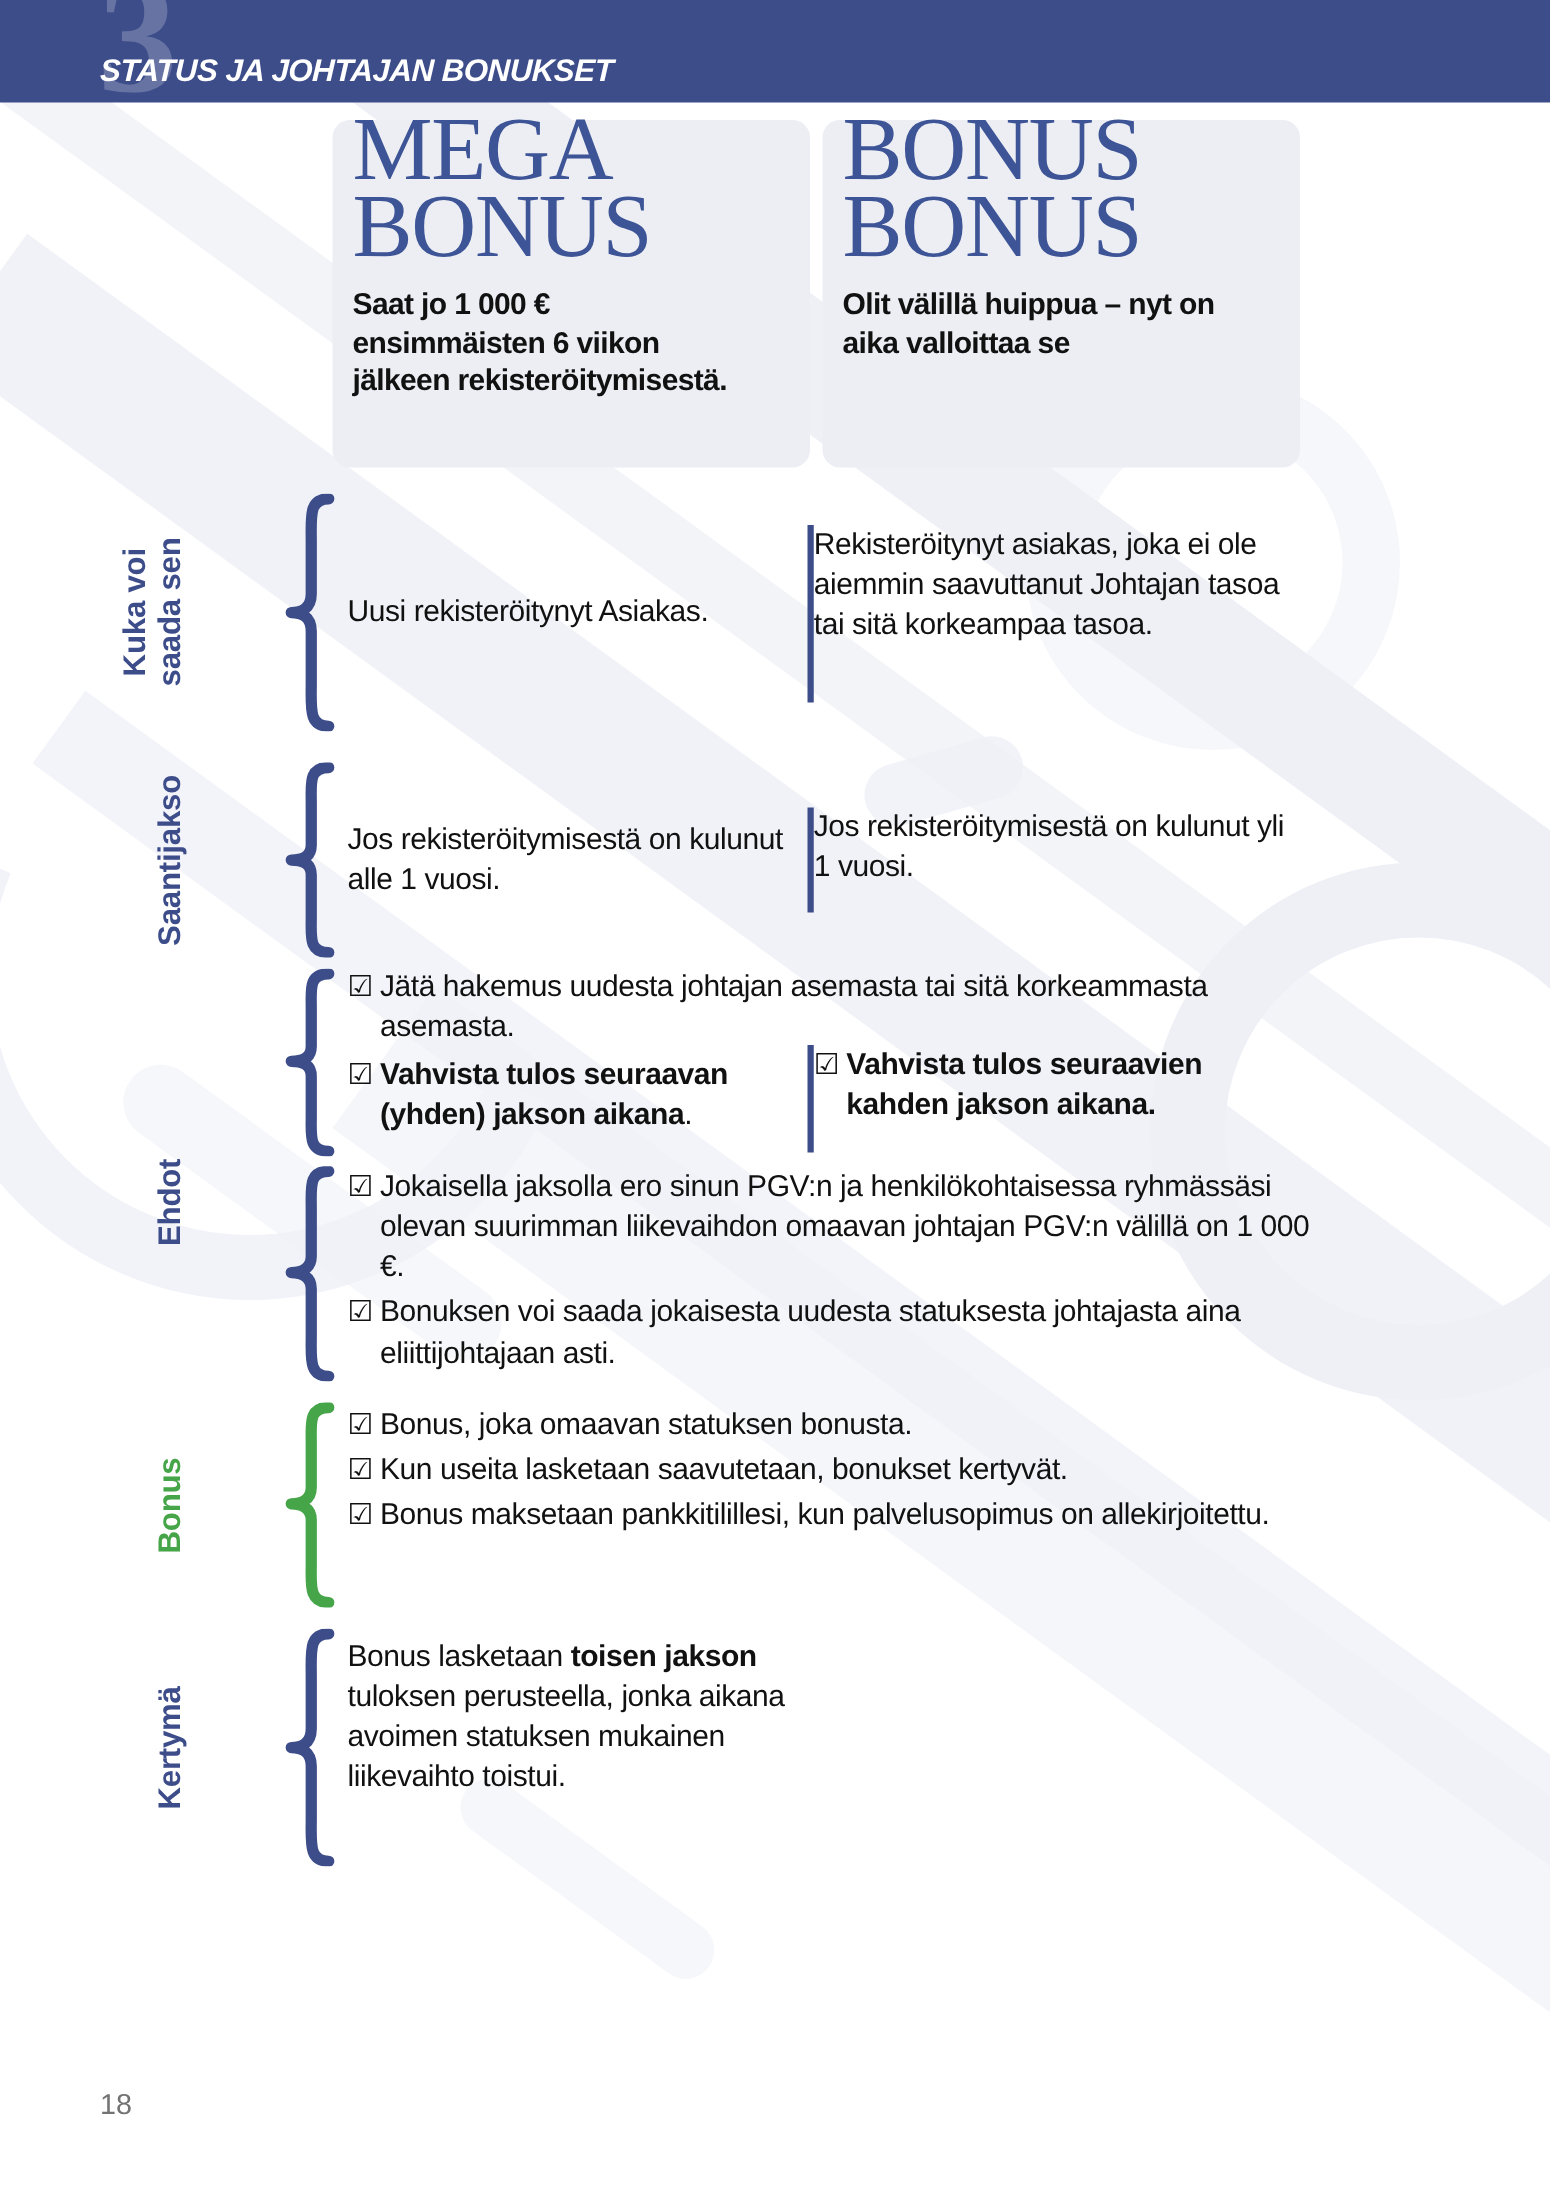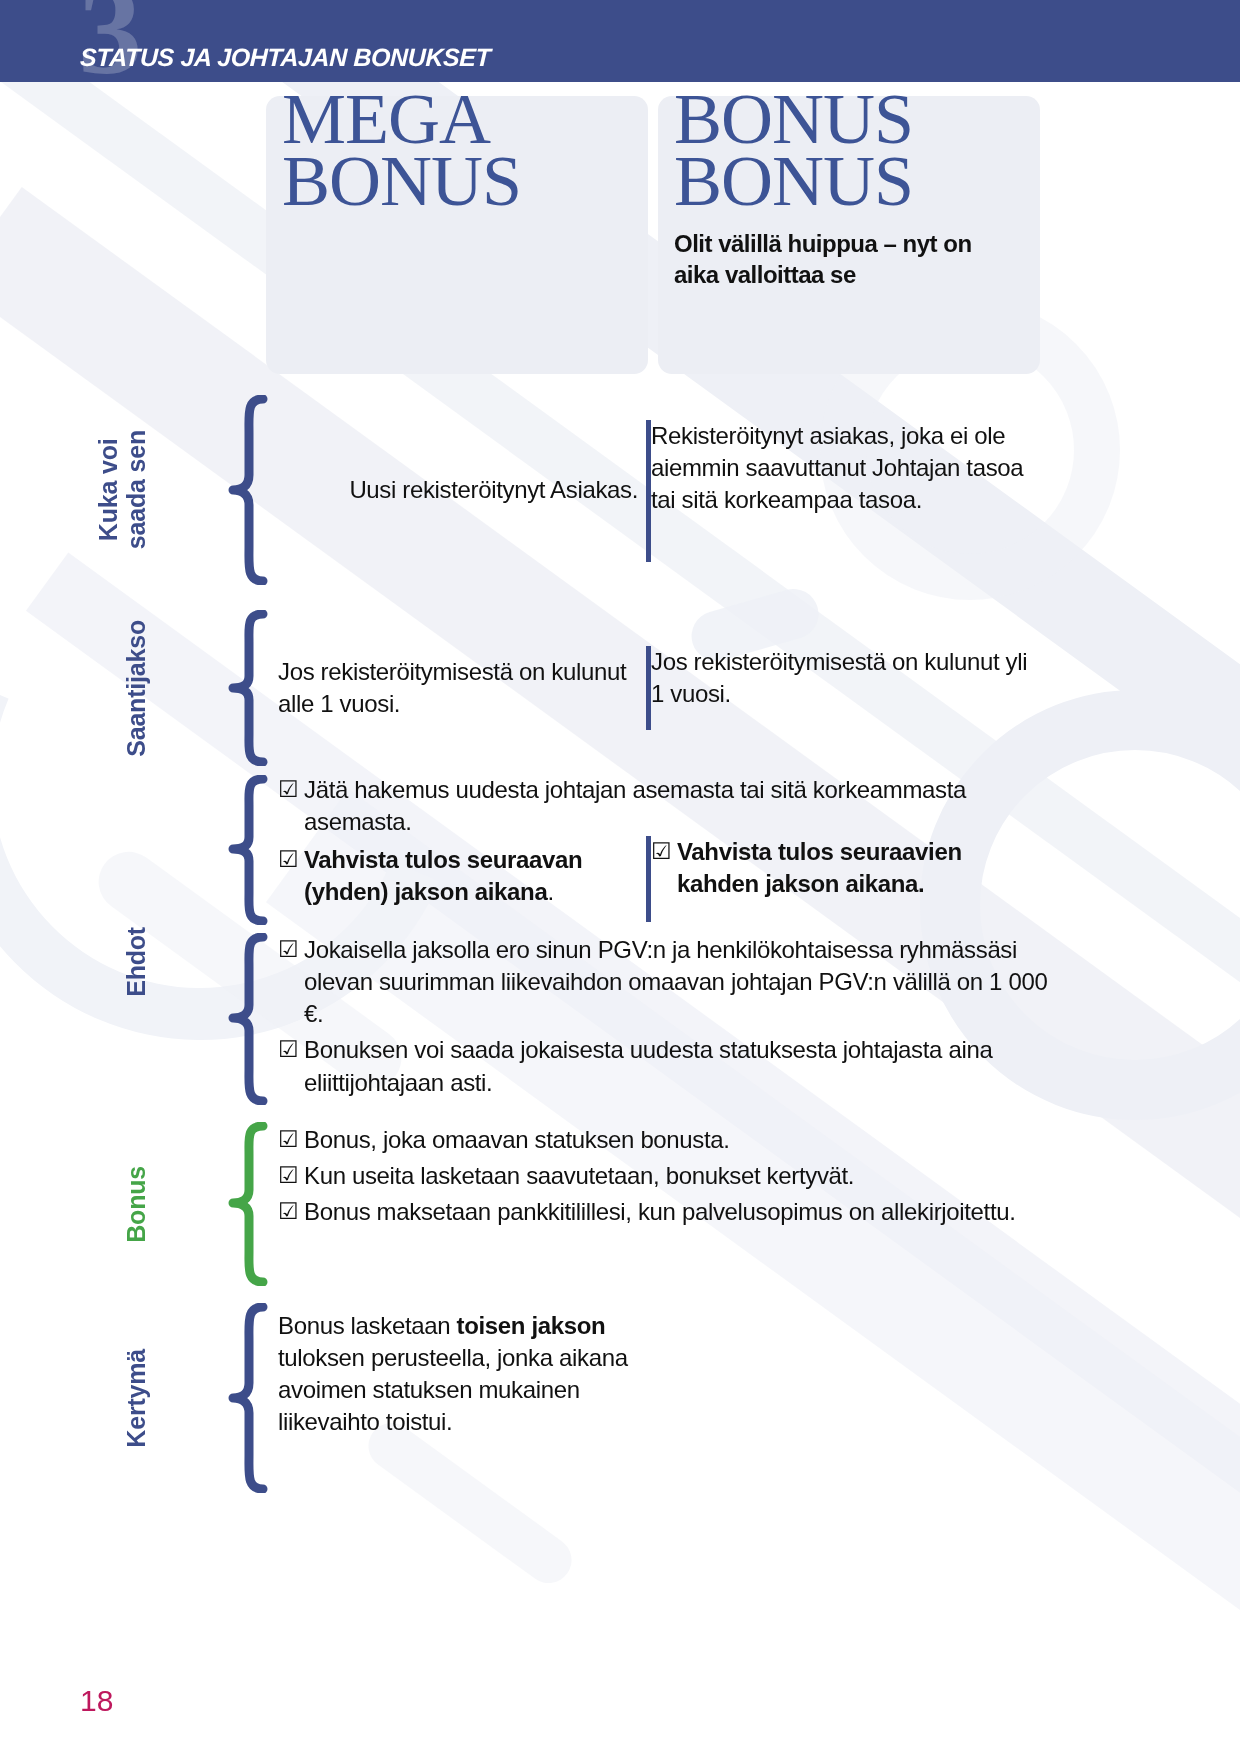--- a/index.html
+++ b/index.html
@@ -188,44 +188,44 @@
   }
   .col-left  { left: 278px; width: 360px; }
   .col-right { left: 672px; width: 360px; }
   .col-wide  { left: 278px; width: 760px; }
 
   .col-right.ruled, .col.ruled {
     border-left: 5px solid #3d4d8a;
   }
   .col-right.ruled { left: 646px; width: 386px; }
 
-  .vcenter { display: flex; flex-direction: column; justify-content: center; height: 100%; align-items: flex-end; }
+  .vcenter { display: flex; flex-direction: column; justify-content: center; height: 100%; }
 
   .chk-list { list-style: none; }
   .chk-list li {
     position: relative;
     padding-left: 26px;
     margin-bottom: 4px;
   }
   .chk-list li .box {
     position: absolute;
     left: 0; top: 0;
     font-size: 23px;
     line-height: 1.34;
     color: #111;
   }
   .bold { font-weight: 700; }
 
   
   .pagenum {
     position: absolute;
-    left: 80px; bottom: 36px;
-    font-family: "Liberation Sans", sans-serif;
-    font-size: 30px;
-    color: #be185d;
+    left: 80px; bottom: 57px;
+    font-family: "Liberation Sans", sans-serif;
+    font-size: 23px;
+    color: #737373;
     z-index: 6;
   }
 </style>
 </head>
 <body>
 
 <div id="page">
 
   <div class="bg-art">
     <div class="bg-stripe stripe-a"></div>
@@ -248,20 +248,21 @@
 
   <div class="cards">
 
     <div class="card card-mega"></div>
     <div class="card card-double"></div>
 
     <div class="card-title" style="left:282px;">
       <span>MEGA</span>
       <span>BONUS</span>
     </div>
+    <div class="card-sub" style="left:282px;width:300px;">Saat jo 1 000 € ensimmäisten 6 viikon jälkeen rekisteröitymisestä.</div>
 
     <div class="card-title" style="left:674px;">
       <span>BONUS</span>
       <span>BONUS</span>
     </div>
     <div class="card-sub" style="left:674px;width:340px;">Olit välillä huippua – nyt on aika valloittaa se</div>
   </div>
 
   <div class="matrix">
 

